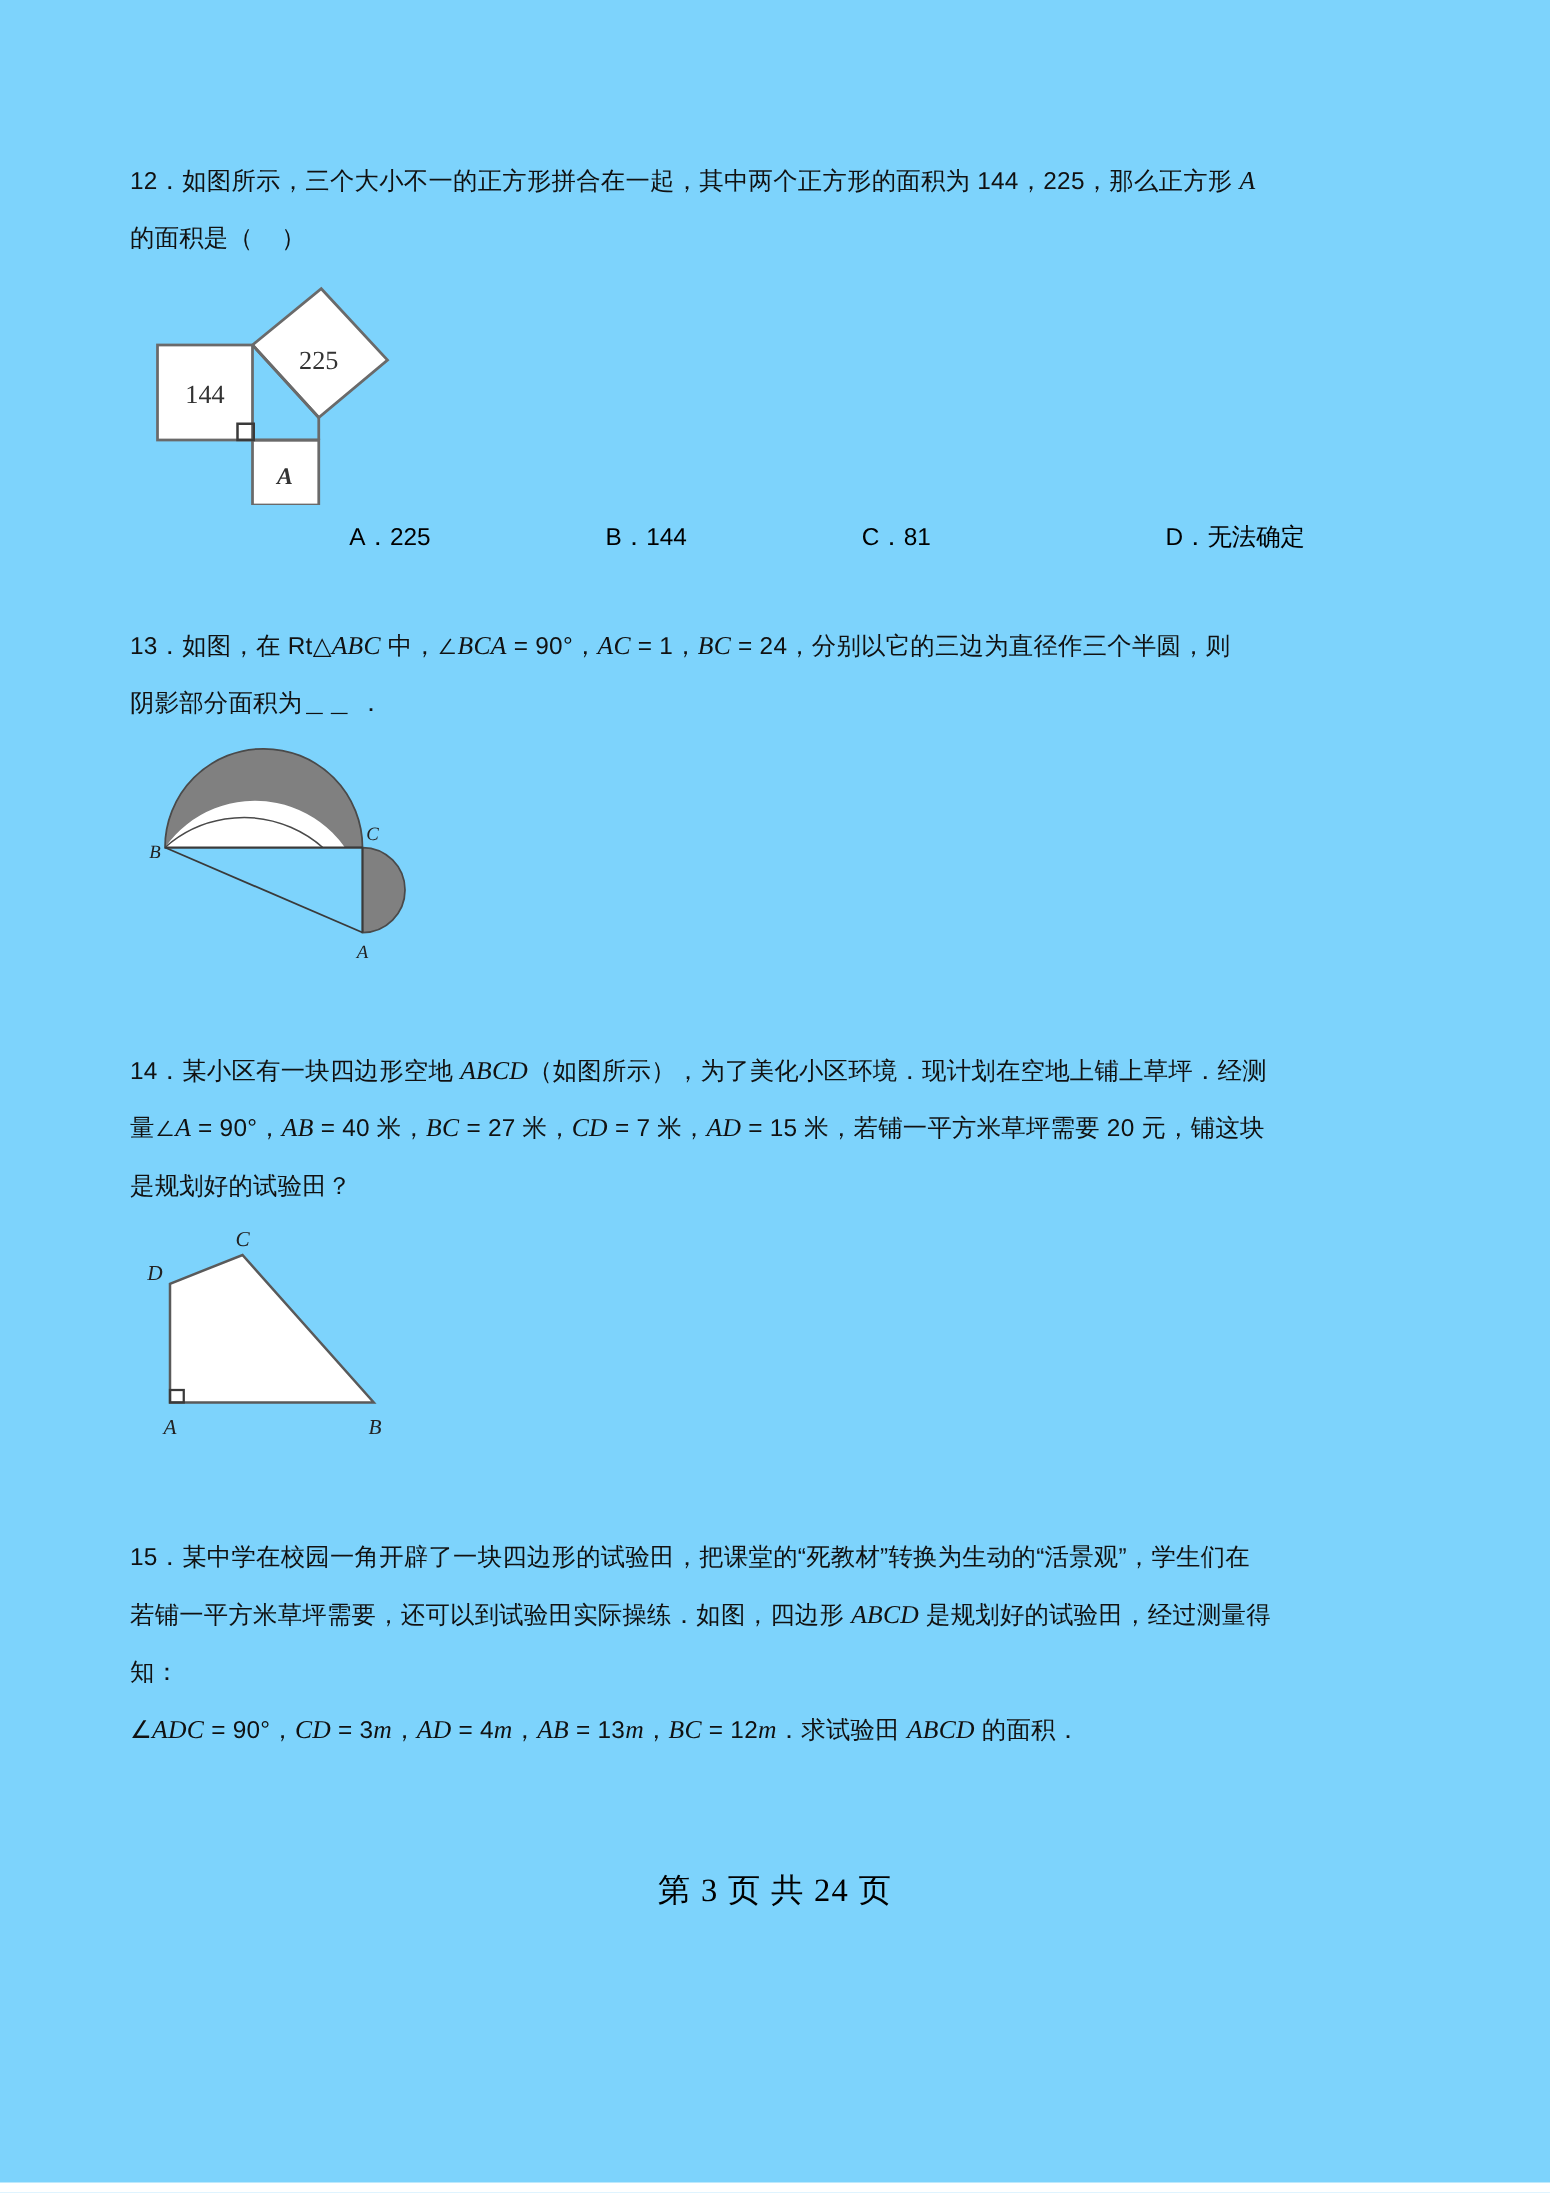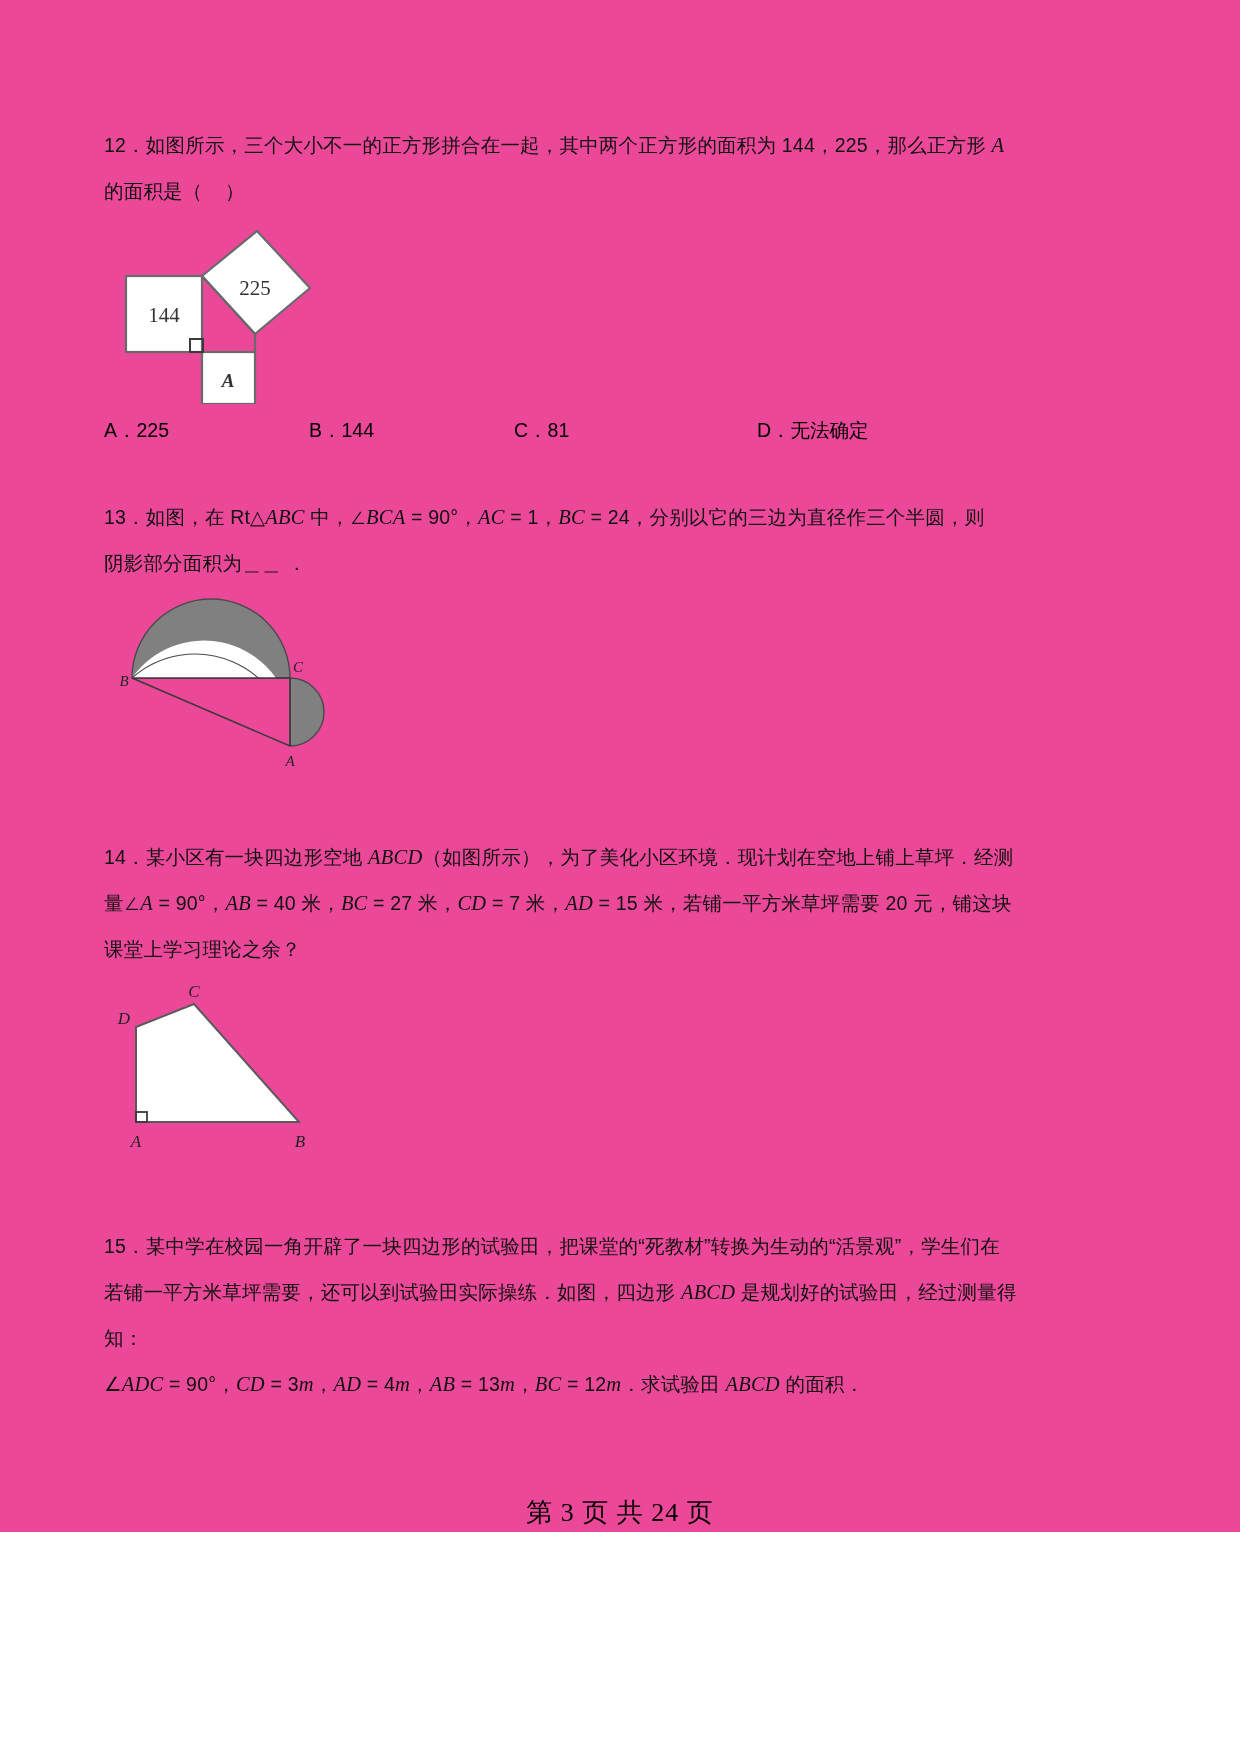--- a/index.html
+++ b/index.html
@@ -12,22 +12,22 @@
     height: 1754px;
     position: relative;
     font-family: "Liberation Sans", sans-serif;
     color: #000000;
     overflow: hidden;
   }
   .page {
     position: absolute;
     left: 0; top: 0;
     width: 1240px;
-    height: 1532px;
-    background: #ec4899;
+    height: 1746px;
+    background: #7dd3fc;
   }
   .content {
     position: absolute;
     left: 104px;
     top: 122px;
     width: 940px;
   }
   .q-block { margin-bottom: 0; }
   .q-line {
     font-size: 19.5px;
@@ -40,20 +40,21 @@
   .q-line .it {
     font-style: italic;
     font-family: "Liberation Serif", serif;
     font-size: 20.5px;
   }
   .opts {
     display: flex;
     font-size: 19.5px;
     line-height: 40px;
     margin-top: 6px;
+    justify-content: flex-end;
   }
   .opt { width: 205px; }
   .opt:last-child { width: auto; margin-left: 38px; }
 
   .fig { margin: 10px 0 4px 10px; }
 
   .footer {
     position: absolute;
     left: 0;
     top: 1495px;
@@ -145,21 +146,21 @@
           <text x="176" y="170" font-family="Liberation Serif, serif" font-size="15" font-style="italic" fill="#222" text-anchor="middle">A</text>
         </svg>
       </div>
     </div>
 
     <div class="spacer-md"></div>
 
     <div class="q-block">
       <div class="q-line"><span>14．某小区有一块四边形空地 </span><span class="it">ABCD</span><span>（如图所示），为了美化小区环境．现计划在空地上铺上草坪．经测</span></div>
       <div class="q-line"><span>量∠</span><span class="it">A</span><span> = 90°，</span><span class="it">AB</span><span> = 40 米，</span><span class="it">BC</span><span> = 27 米，</span><span class="it">CD</span><span> = 7 米，</span><span class="it">AD</span><span> = 15 米，若铺一平方米草坪需要 20 元，铺这块</span></div>
-      <div class="q-line">课堂上学习理论之余？</div>
+      <div class="q-line">是规划好的试验田？</div>
 
       <div class="fig">
         <svg width="230" height="175" viewBox="0 0 230 175" aria-hidden="true">
 
           <polygon points="22,140 185,140 80,22 22,45" fill="#ffffff" stroke="#5a5a5a" stroke-width="2"></polygon>
 
           <rect x="22" y="130" width="11" height="10" fill="none" stroke="#3a3a3a" stroke-width="1.8"></rect>
           <text x="22" y="165" font-family="Liberation Serif, serif" font-size="17" font-style="italic" fill="#222" text-anchor="middle">A</text>
           <text x="186" y="165" font-family="Liberation Serif, serif" font-size="17" font-style="italic" fill="#222" text-anchor="middle">B</text>
           <text x="80" y="15" font-family="Liberation Serif, serif" font-size="17" font-style="italic" fill="#222" text-anchor="middle">C</text>

